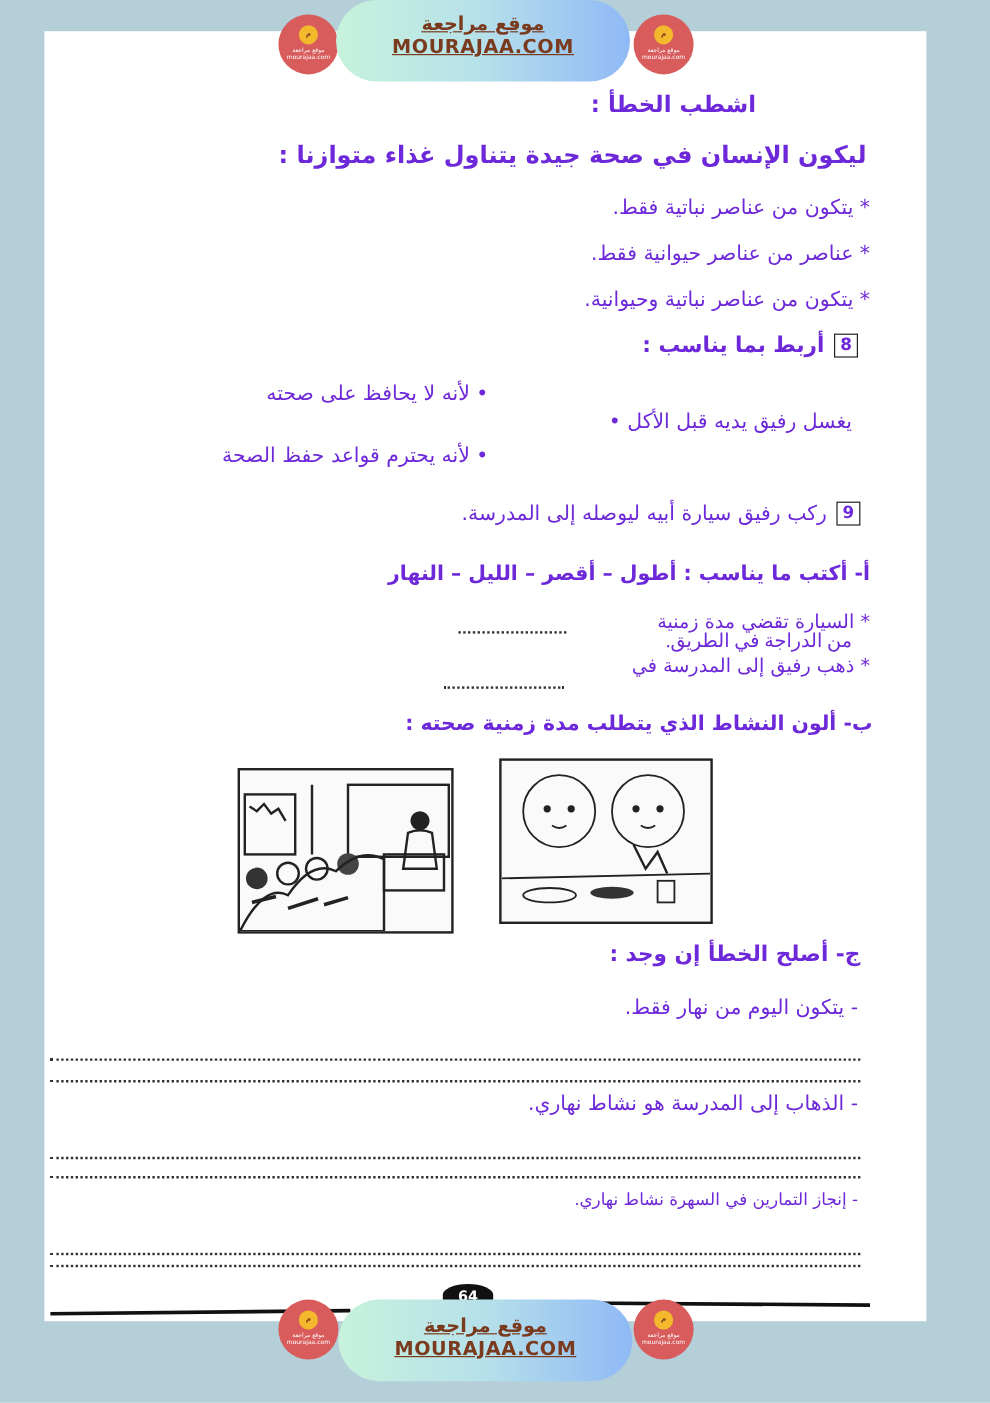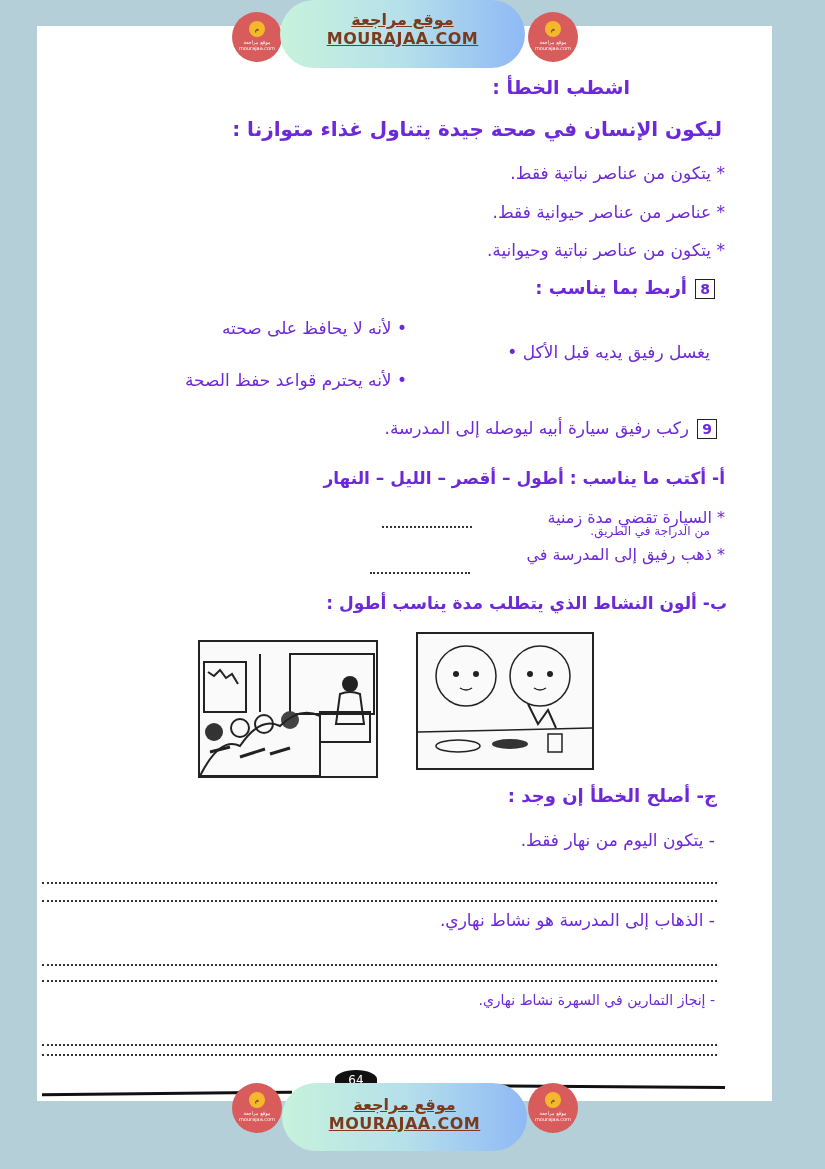--- a/index.html
+++ b/index.html
@@ -25,22 +25,22 @@
   .dots {
     position:absolute; border-bottom:2px dotted #333; height:0;
   }
   .pic {
     position:absolute; border:2px solid #222; background:#fafafa; overflow:hidden;
   }
   .footer-line {
     position:absolute; height:3px; background:#111;
   }
   .page-num {
-    position:absolute; left:335px; top:1070px; width:42px; height:18px;
-    background:#111; color:#fff; font-size:12px; font-weight:normal;
+    position:absolute; left:369px; top:1070px; width:42px; height:18px;
+    background:#111; color:#fff; font-size:12px; font-weight:bold;
     border-radius:50% 50% 0 0; text-align:center; line-height:20px;
   }
   
   .banner {
     position:absolute; border-radius:34px;
     background:linear-gradient(90deg,#c7f2dc 0%,#b6e0ea 50%,#8fb9f5 100%);
     text-align:center;
   }
   .banner .ar-title {
     font-family:"DejaVu Sans", sans-serif; font-weight:bold; color:#7a3a1e;
@@ -79,31 +79,31 @@
 <div class="ar" style="right:418px; top:370px; font-size:17px;">• لأنه يحترم قواعد حفظ الصحة</div>
 
 <div class="ar" style="right:108px; top:418px; font-size:17px;">
   <span class="num-box">9</span><span>ركب رفيق سيارة أبيه ليوصله إلى المدرسة.</span>
 </div>
 <div class="ar bold" style="right:100px; top:468px; font-size:17px;margin-left:40px;">أ- أكتب ما يناسب : أطول – أقصر – الليل – النهار</div>
 
 <div class="ar" style="right:100px; top:508px; font-size:16px;">
   <span>* السيارة تقضي مدة زمنية</span>
 </div>
-<div class="ar" style="right:115px; top:524px; font-size:12px;">
+<div class="ar" style="right:115px; top:524px; font-size:16px;font-family:Liberation Serif, serif;">
   <span>من الدراجة في الطريق.</span>
 </div>
 <div class="dots" style="left:382px; top:526px; width:90px;"></div>
 
 <div class="ar" style="right:100px; top:545px; font-size:16px;">
   <span>* ذهب رفيق إلى المدرسة في</span>
 </div>
 <div class="dots" style="left:370px; top:572px; width:100px;"></div>
 
-<div class="ar bold" style="right:98px; top:593px; font-size:17px;">ب- ألون النشاط الذي يتطلب مدة يناسب أطول :</div>
+<div class="ar bold" style="right:98px; top:593px; font-size:17px;">ب- ألون النشاط الذي يتطلب مدة زمنية صحته :</div>
 
 <div class="pic" style="left:198px; top:640px; width:176px; height:134px;">
   <svg width="176" height="134" viewBox="0 0 176 134">
     <rect x="4" y="20" width="42" height="50" fill="none" stroke="#222" stroke-width="2"></rect>
     <path d="M8 30 l6 4 l6 -6 l6 8 l6 -4 l6 10" stroke="#222" fill="none" stroke-width="2"></path>
     <rect x="90" y="12" width="84" height="60" fill="none" stroke="#222" stroke-width="2"></rect>
     <line x1="60" y1="12" x2="60" y2="70" stroke="#222" stroke-width="2"></line>
     <circle cx="150" cy="42" r="8" fill="#222"></circle>
     <path d="M140 52 q10 -4 20 0 l4 30 h-28 z" fill="none" stroke="#222" stroke-width="2"></path>
     <rect x="120" y="70" width="50" height="30" fill="none" stroke="#222" stroke-width="2"></rect>

